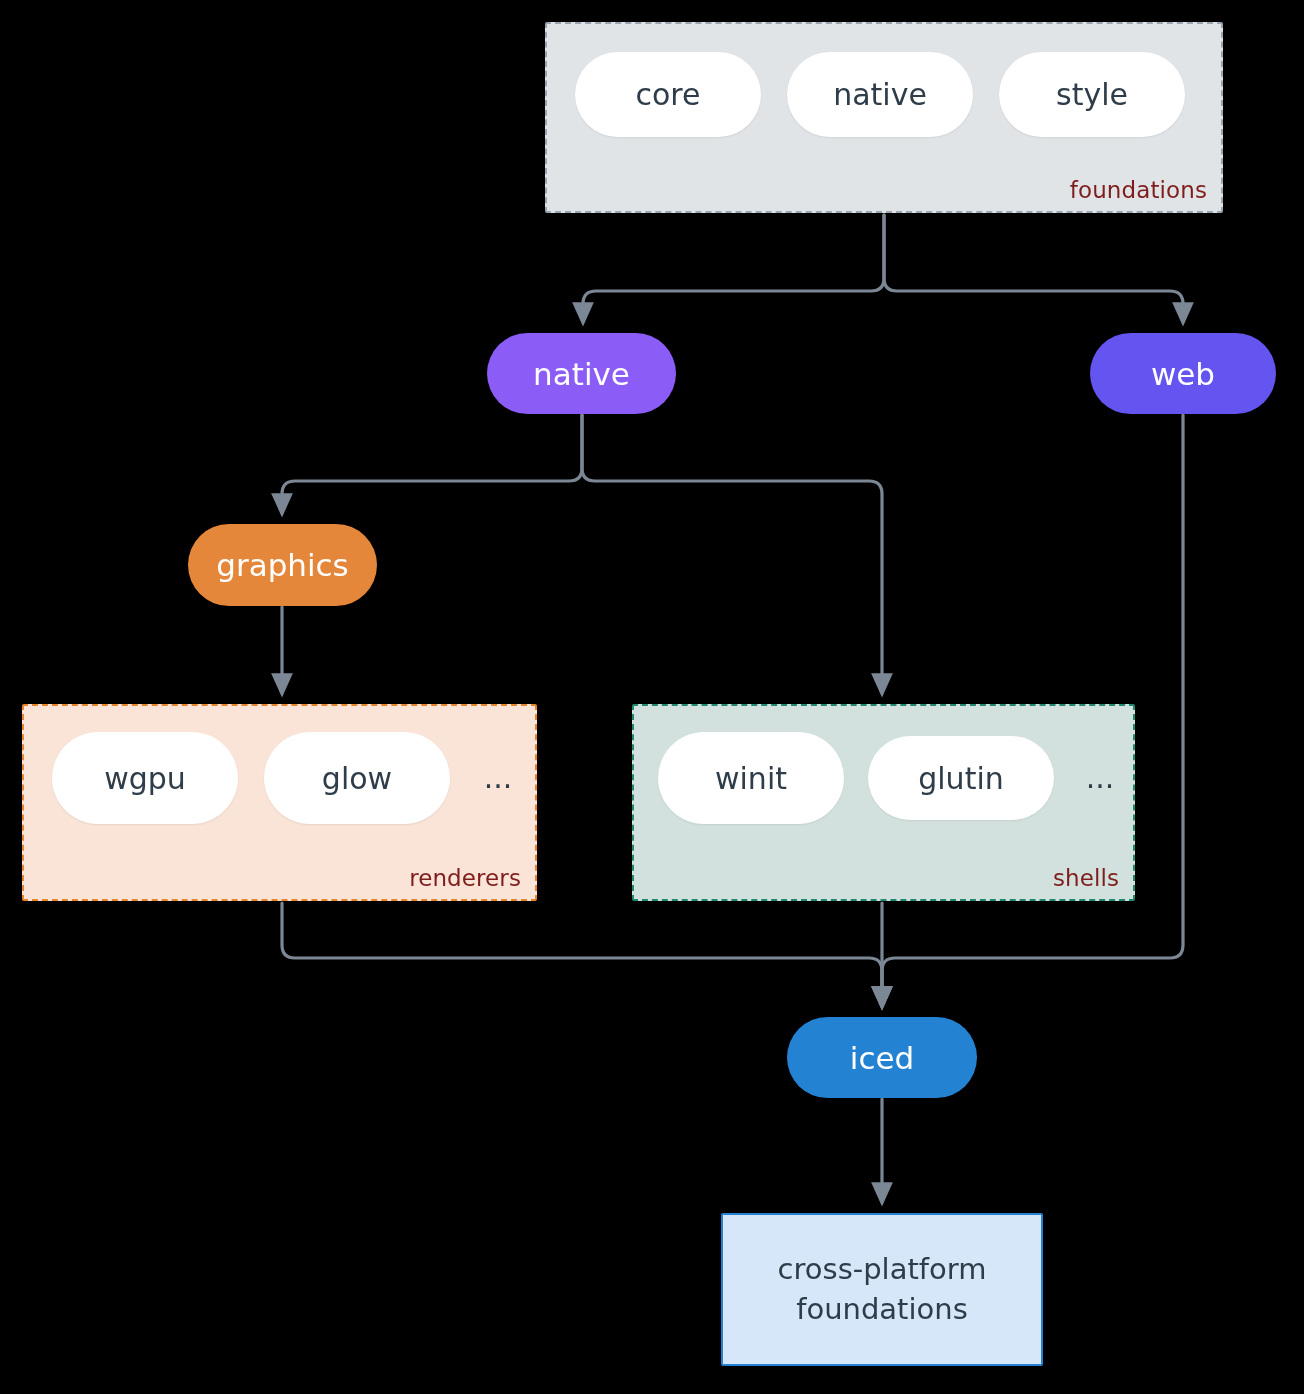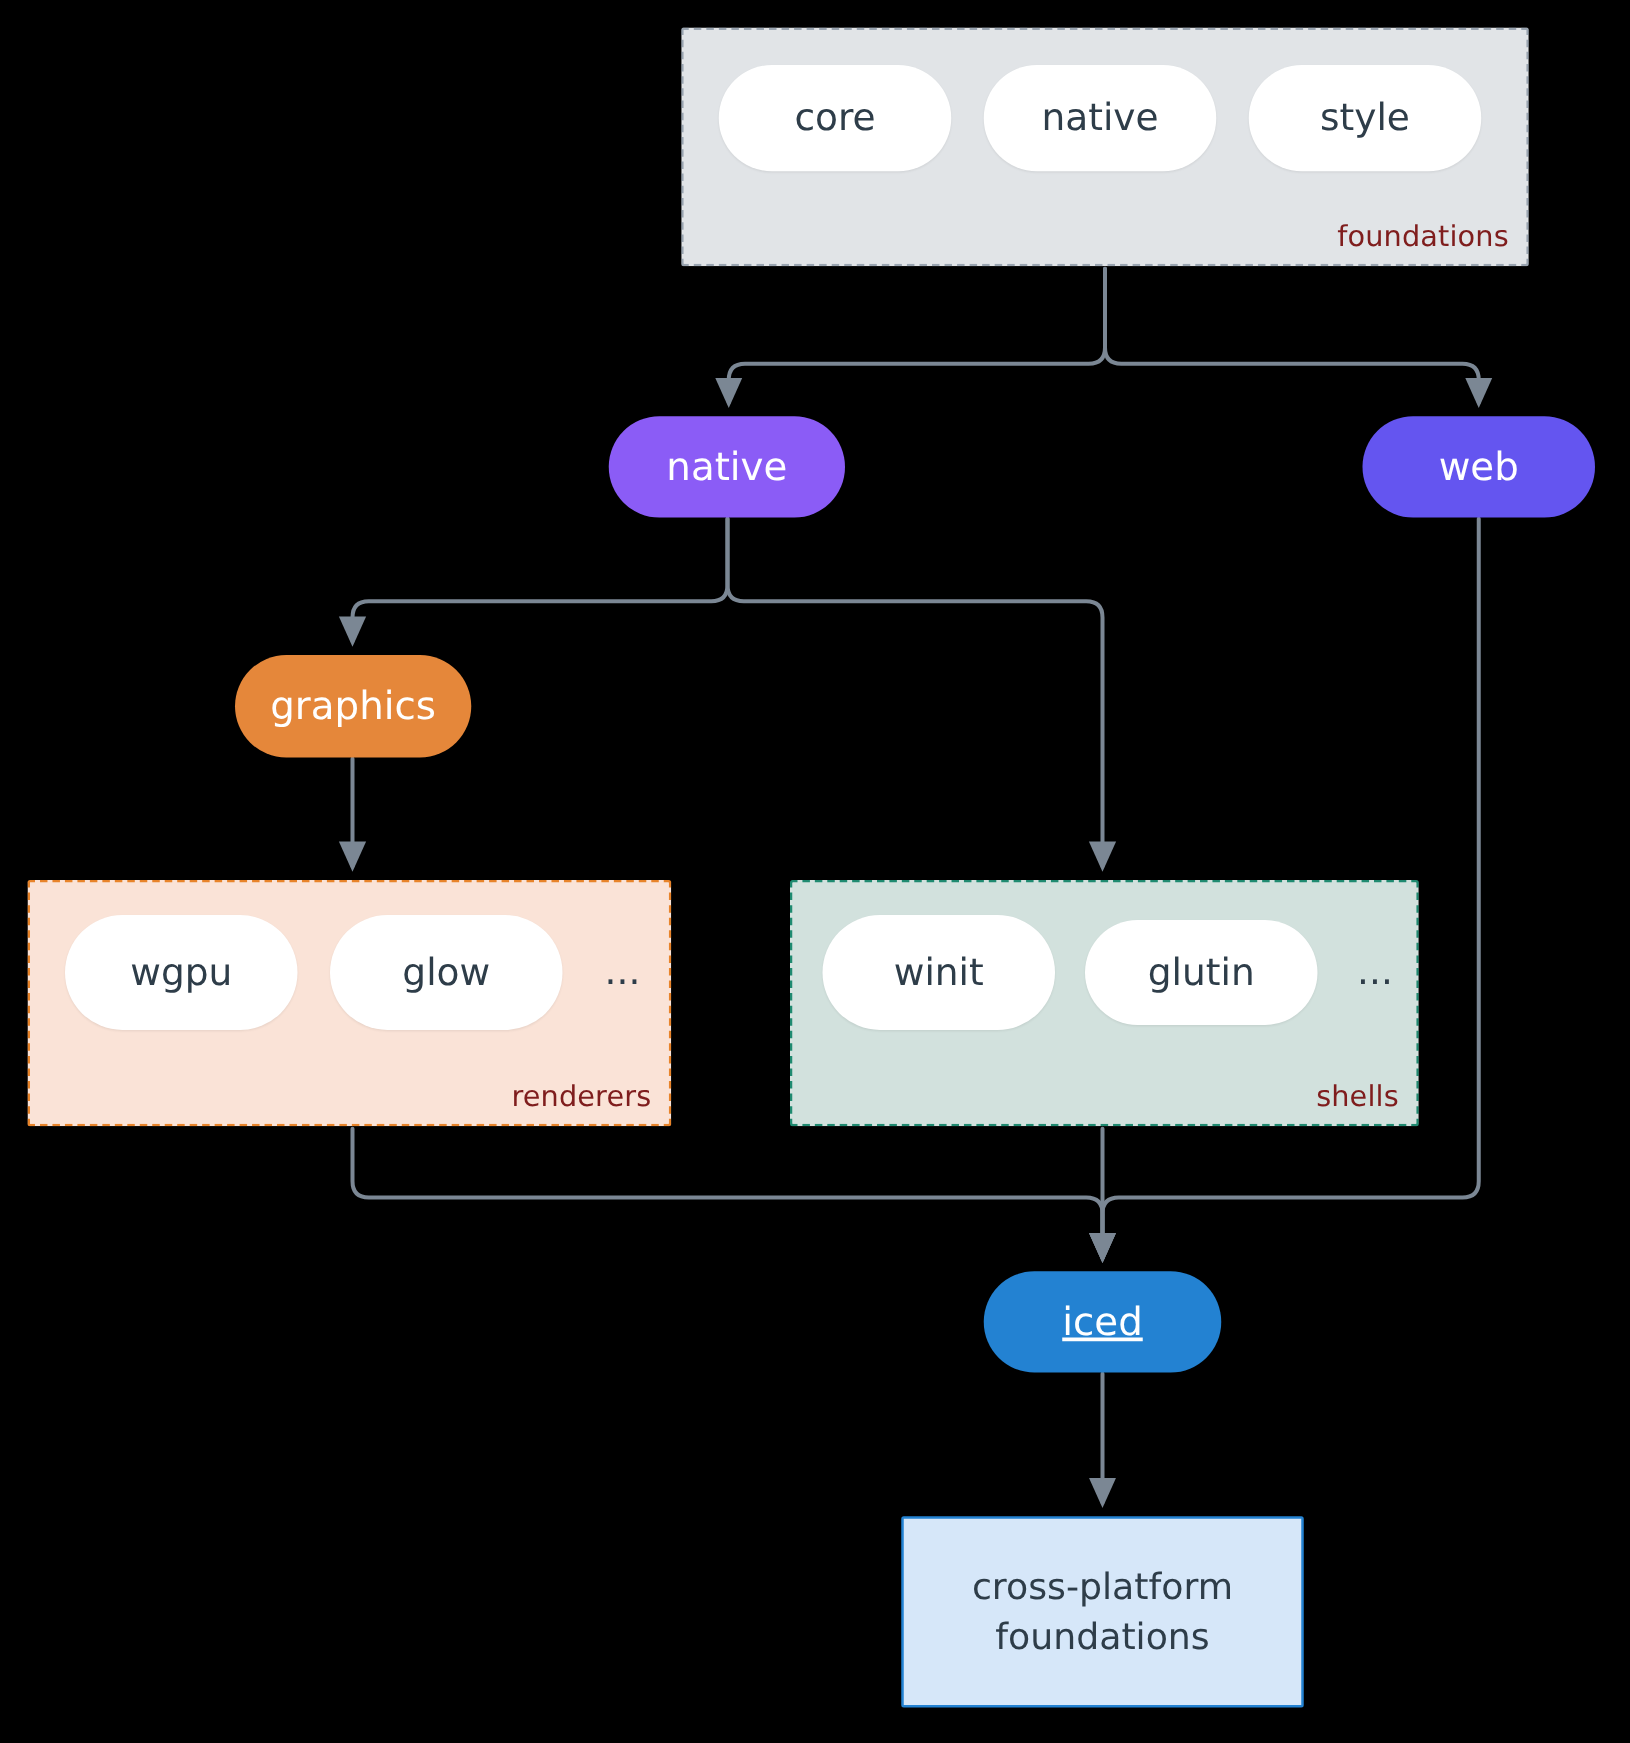--- a/index.html
+++ b/index.html
@@ -129,21 +129,20 @@
     width: 189px;
     height: 82px;
     background: #e5873a;
   }
   .node-iced {
     left: 787px;
     top: 1017px;
     width: 190px;
     height: 81px;
     background: #2382d2;
-    text-decoration: underline;
   }
   
   .node-app {
     position: absolute;
     left: 721px;
     top: 1213px;
     width: 322px;
     height: 153px;
     background: #d6e7f9;
     border: 2px solid #2382d2;

